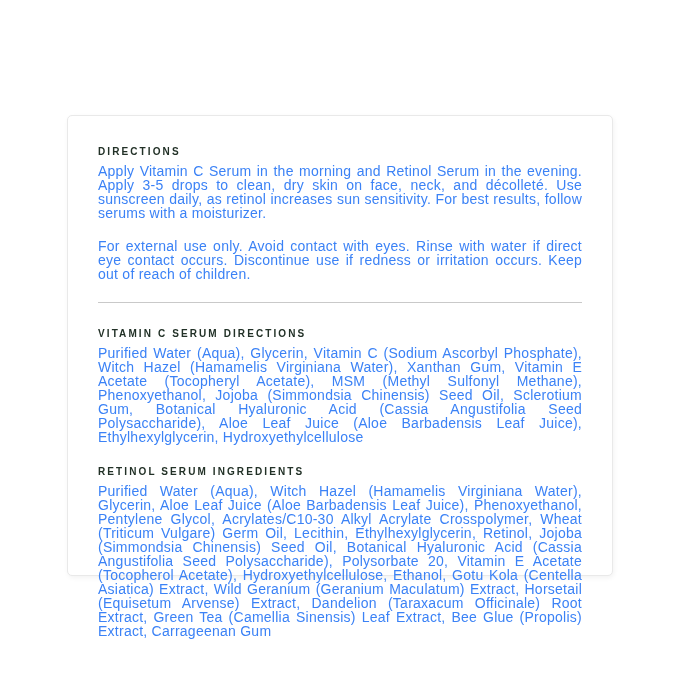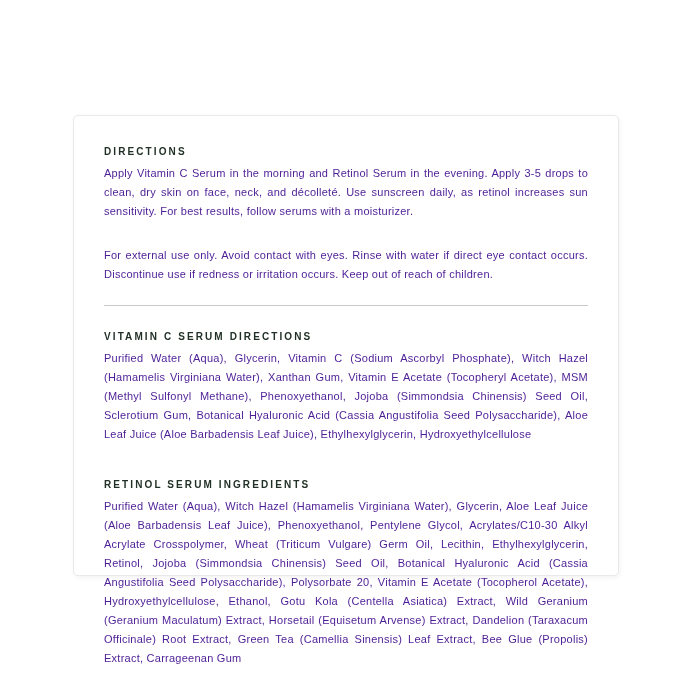--- a/index.html
+++ b/index.html
@@ -10,57 +10,57 @@
   }
   .stage {
     position: relative;
     width: 679px;
     height: 679px;
     background: #ffffff;
     overflow: hidden;
   }
   .label-card {
     position: absolute;
-    left: 73px;
+    left: 67px;
     top: 115px;
     width: 546px;
     height: 461px;
     box-sizing: border-box;
     background: #ffffff;
     border: 1px solid #e9e9e9;
     border-radius: 5px;
     box-shadow: 1px 2px 5px rgba(0,0,0,0.05);
     padding: 31px 30px 0 30px;
   }
   .section-heading {
     margin: 0 0 7px 0;
     font-size: 10px;
     line-height: 10px;
     font-weight: 700;
     letter-spacing: 2.1px;
     color: #223127;
   }
   .body-text {
     margin: 0;
-    font-size: 11px;
-    line-height: 19px;
+    font-size: 14px;
+    line-height: 14px;
     letter-spacing: 0.25px;
     text-align: justify;
-    color: #4c1d95;
+    color: #3b82f6;
   }
   .warning-text {
-    margin-top: 25px;
+    margin-top: 19px;
   }
   .divider {
     border: none;
     border-top: 1px solid #c9c9c9;
     margin: 21px 0 26px 0;
   }
   .retinol-section {
-    margin-top: 36px;
+    margin-top: 23px;
   }
 </style>
 </head>
 <body>
 
 <div class="stage">
   <div class="label-card">
 
     <section>
       <h2 class="section-heading">DIRECTIONS</h2>

